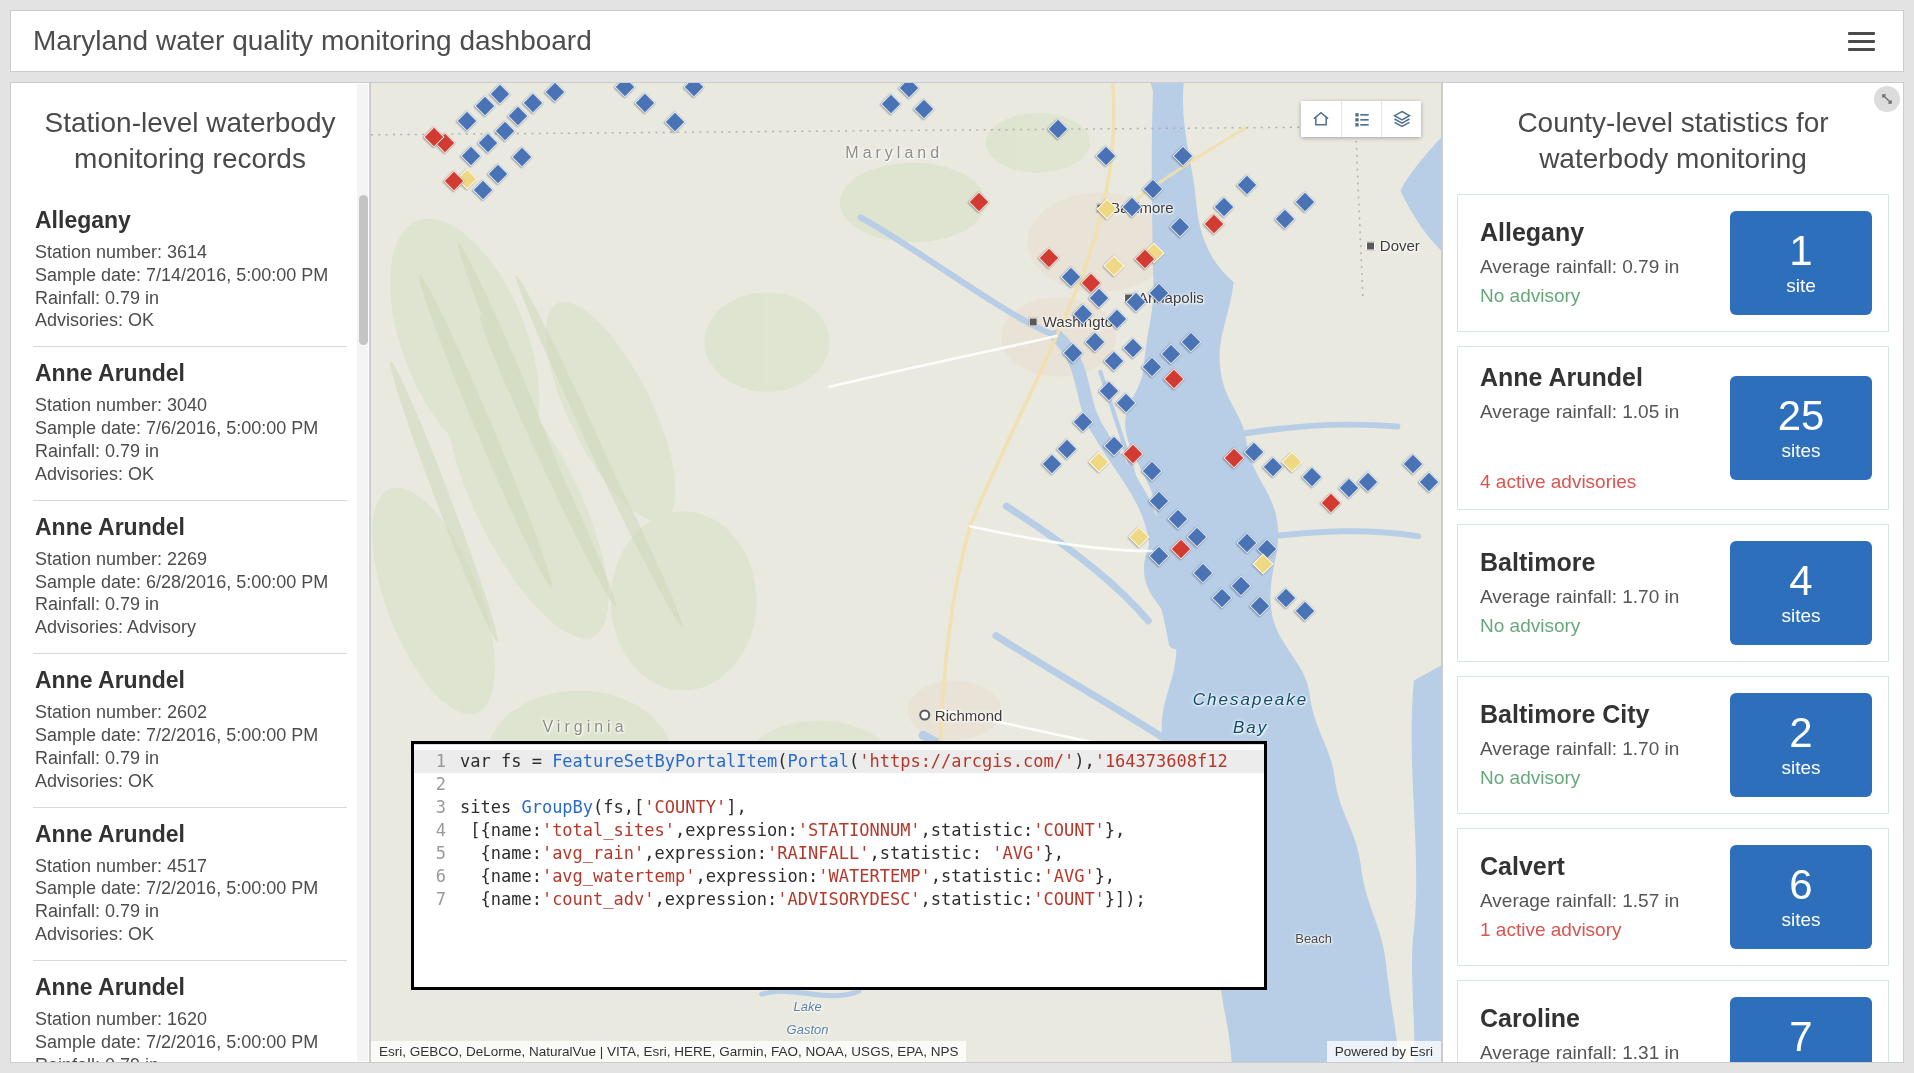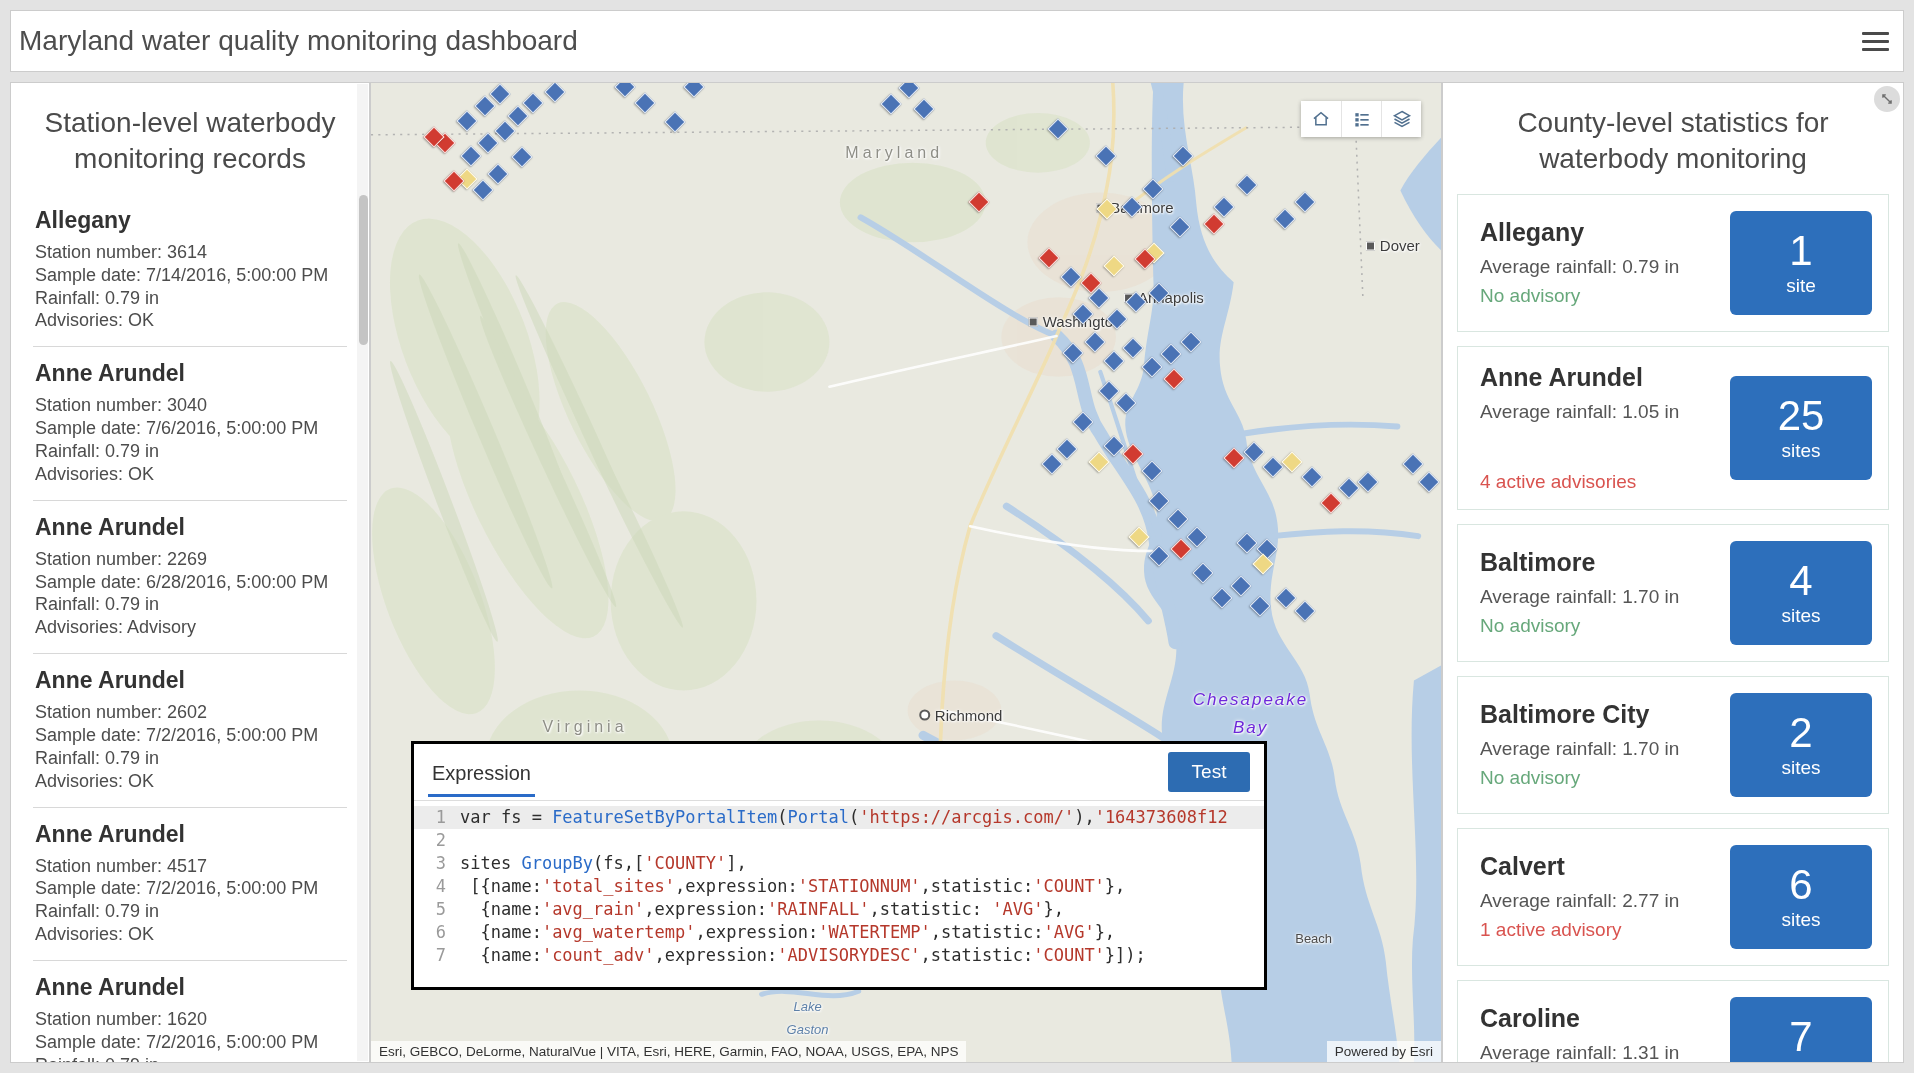--- a/index.html
+++ b/index.html
@@ -3,21 +3,21 @@
 <meta charset="utf-8">
 <style>
   * { box-sizing: border-box; margin: 0; padding: 0; }
   html,body { width:1914px; height:1073px; overflow:hidden;
     font-family:"Liberation Sans", sans-serif; background:#e3e3e3; }
 
   .app { position:absolute; inset:0; padding:10px; }
 
   
   .hdr { height:62px; background:#fff; border:1px solid #ccc;
-    display:flex; align-items:center; justify-content:space-between; padding:0 8px; }
+    display:flex; align-items:center; justify-content:space-between; padding:0 22px; }
   .hdr h1 { font-size:28px; font-weight:400; color:#4d4d4d; }
   .menu-btn { background:none; border:none; cursor:pointer; padding:6px; }
   .menu-btn span { display:block; width:27px; height:3px; background:#4a4a4a; border-radius:1px; margin:5px 0; }
 
   
   .content { position:absolute; top:82px; left:10px; right:10px; bottom:10px;
     display:flex; }
   .panel { background:#fff; border:1px solid #ccc; overflow:hidden; position:relative; }
   .left-panel  { width:360px; flex:none; padding:0 22px 0 22px; }
   .right-panel { width:462px; flex:none; padding:0 14px; }
@@ -60,21 +60,21 @@
   .maplabel { position:absolute; transform:translate(-50%,-50%); white-space:nowrap; z-index:2;
     text-shadow:0 0 2px #fff, 0 0 4px #fff, 1px 1px 2px #fff; }
   .lbl-state { color:#8e8e86; font-size:16px; letter-spacing:4px; }
   .lbl-city  { color:#3c3c3c; font-size:15px; }
   .lbl-city::before { content:""; display:inline-block; width:7px; height:7px;
     background:#5a5a5a; border:1px solid #fff; margin-right:5px; }
   .lbl-ring  { color:#3c3c3c; font-size:15px; }
   .lbl-ring::before { content:""; display:inline-block; width:7px; height:7px;
     border:2px solid #5a5a5a; border-radius:50%; background:#fff; margin-right:5px; }
   .lbl-small { color:#4a4a4a; font-size:13px; }
-  .lbl-water { color:#6d28d9; font-size:17px; font-style:italic; letter-spacing:2px; }
+  .lbl-water { color:#0c4a6e; font-size:17px; font-style:italic; letter-spacing:2px; }
   .lbl-watersm { color:#5d80a8; font-size:13px; font-style:italic; }
 
   .marker { position:absolute; width:15px; height:15px; z-index:3;
     transform:translate(-50%,-50%) rotate(45deg);
     border:1px solid rgba(255,255,255,.9); box-shadow:0 1px 2px rgba(0,0,0,.35); }
 
   .map-controls { position:absolute; top:18px; right:20px; display:flex; z-index:5;
     background:#fff; border-radius:2px; box-shadow:0 1px 4px rgba(0,0,0,.3); }
   .map-ctrl { width:40px; height:36px; border:none; background:#fff; cursor:pointer;
     display:flex; align-items:center; justify-content:center; border-left:1px solid #e4e4e4; }
@@ -374,24 +374,20 @@
               </svg>
             </button>
           </div>
 
         <div class="attr-bar">
           <span>Esri, GEBCO, DeLorme, NaturalVue | VITA, Esri, HERE, Garmin, FAO, NOAA, USGS, EPA, NPS</span>
           <span>Powered by Esri</span>
         </div>
 
         <div class="expr-editor">
-          <div class="expr-head">
-            <span class="expr-tab">Expression</span>
-            <button class="test-btn">Test</button>
-          </div>
           <div class="code-wrap" id="code-wrap">
               <div class="code-row active"><span class="code-num">1</span><span class="code-text"><span class="tk-plain">var fs = </span><span class="tk-func">FeatureSetByPortalItem</span><span class="tk-plain">(</span><span class="tk-func">Portal</span><span class="tk-plain">(</span><span class="tk-string">'https://arcgis.com/'</span><span class="tk-plain">),</span><span class="tk-string">'164373608f12</span></span></div>
               <div class="code-row"><span class="code-num">2</span><span class="code-text"></span></div>
               <div class="code-row"><span class="code-num">3</span><span class="code-text"><span class="tk-plain">sites </span><span class="tk-func">GroupBy</span><span class="tk-plain">(fs,[</span><span class="tk-string">'COUNTY'</span><span class="tk-plain">],</span></span></div>
               <div class="code-row"><span class="code-num">4</span><span class="code-text"><span class="tk-plain"> [{name:</span><span class="tk-string">'total_sites'</span><span class="tk-plain">,expression:</span><span class="tk-string">'STATIONNUM'</span><span class="tk-plain">,statistic:</span><span class="tk-string">'COUNT'</span><span class="tk-plain">},</span></span></div>
               <div class="code-row"><span class="code-num">5</span><span class="code-text"><span class="tk-plain">  {name:</span><span class="tk-string">'avg_rain'</span><span class="tk-plain">,expression:</span><span class="tk-string">'RAINFALL'</span><span class="tk-plain">,statistic: </span><span class="tk-string">'AVG'</span><span class="tk-plain">},</span></span></div>
               <div class="code-row"><span class="code-num">6</span><span class="code-text"><span class="tk-plain">  {name:</span><span class="tk-string">'avg_watertemp'</span><span class="tk-plain">,expression:</span><span class="tk-string">'WATERTEMP'</span><span class="tk-plain">,statistic:</span><span class="tk-string">'AVG'</span><span class="tk-plain">},</span></span></div>
               <div class="code-row"><span class="code-num">7</span><span class="code-text"><span class="tk-plain">  {name:</span><span class="tk-string">'count_adv'</span><span class="tk-plain">,expression:</span><span class="tk-string">'ADVISORYDESC'</span><span class="tk-plain">,statistic:</span><span class="tk-string">'COUNT'</span><span class="tk-plain">}]);</span></span></div>
             </div>
         </div>
@@ -447,21 +443,21 @@
               <div class="county-adv" style="color: rgb(103, 168, 123);">No advisory</div>
             </div>
             <div class="stat-box" style="background: rgb(45, 111, 187);">
               <div class="stat-num">2</div>
               <div class="stat-unit">sites</div>
             </div>
           </div>
           <div class="county-card">
             <div class="county-info">
               <div class="county-name">Calvert</div>
-              <div class="county-rain">Average rainfall: 2.77 in</div>
+              <div class="county-rain">Average rainfall: 1.57 in</div>
               <div class="county-adv" style="color: rgb(217, 83, 79);">1 active advisory</div>
             </div>
             <div class="stat-box" style="background: rgb(45, 111, 187);">
               <div class="stat-num">6</div>
               <div class="stat-unit">sites</div>
             </div>
           </div>
           <div class="county-card">
             <div class="county-info">
               <div class="county-name">Caroline</div>

